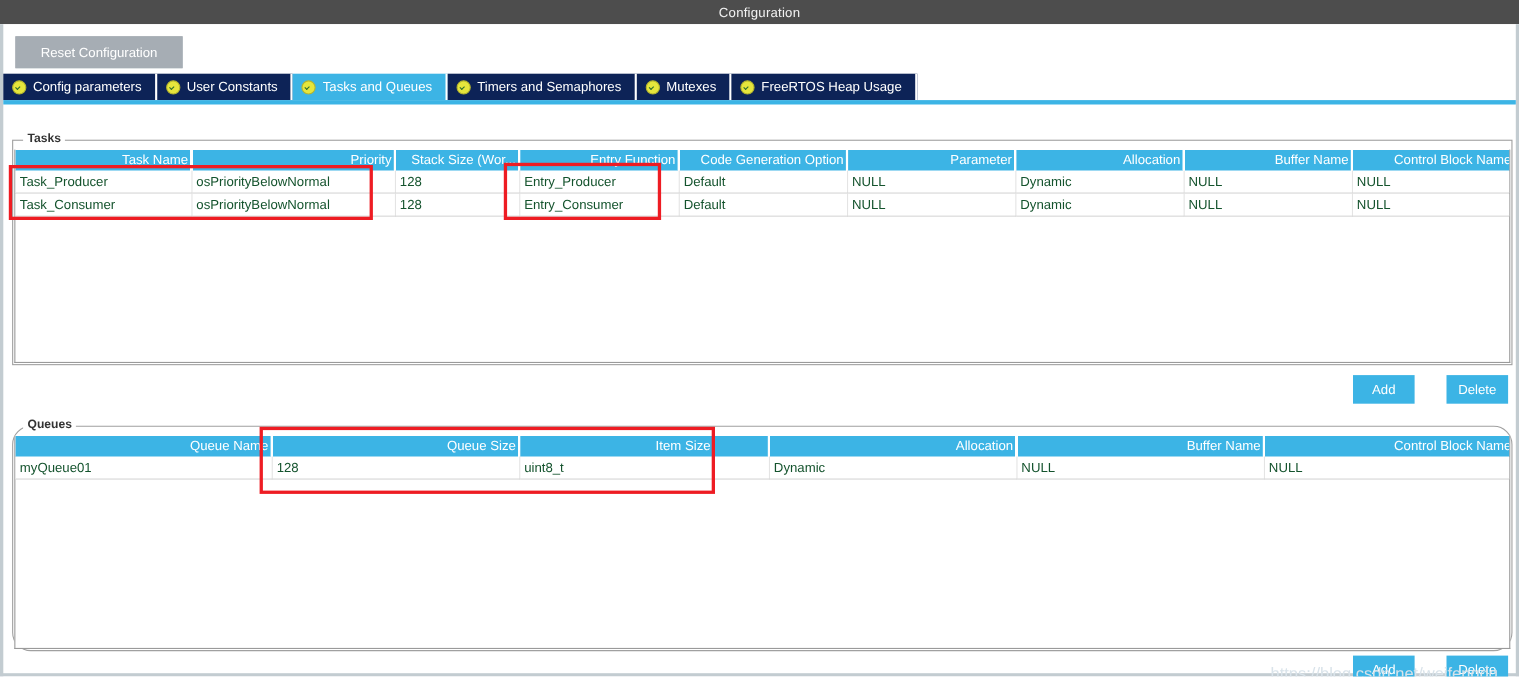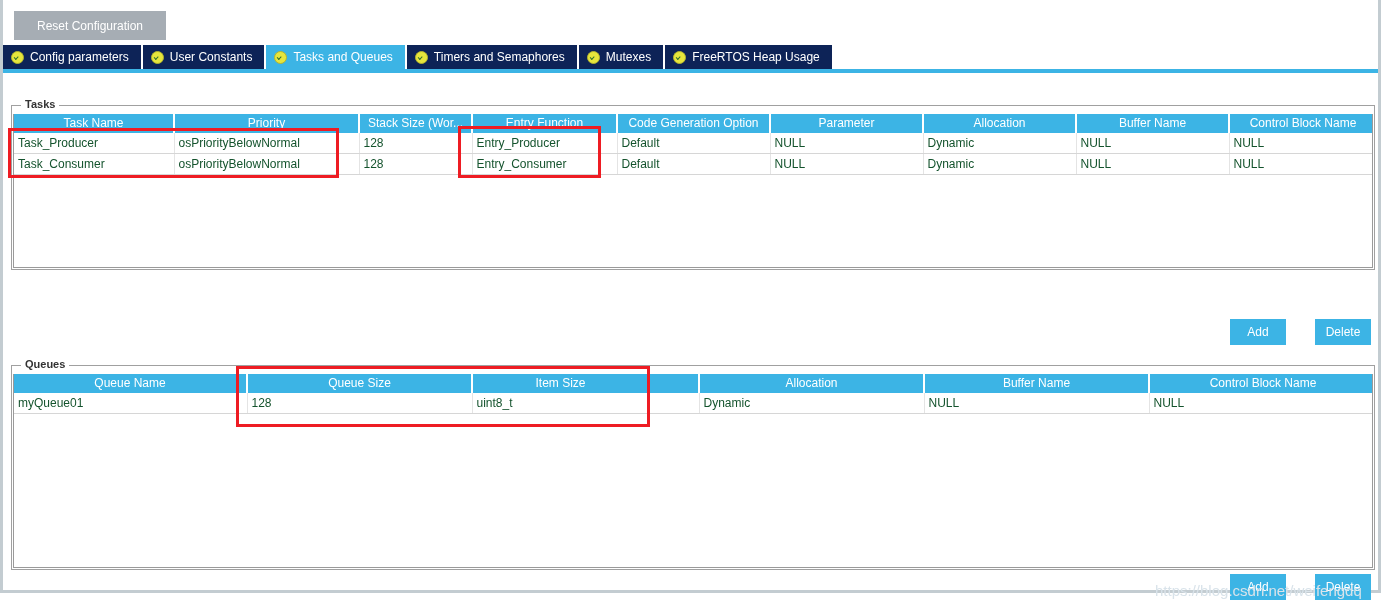--- a/index.html
+++ b/index.html
@@ -77,35 +77,35 @@
     position:absolute;
     border:1px solid #a0a0a0;
     background:#ffffff;
     box-sizing:border-box;
   }
   .group > .legend{
     position:absolute;left:9px;top:-8px;
     background:#ffffff;padding:0 4px;
     font-size:11px;font-weight:bold;color:#333;
   }
-  #tasks-group{left:8px;top:105px;width:1364px;height:165px;}
-  #queues-group{left:8px;top:365px;width:1364px;height:205px;}
+  #tasks-group{left:8px;top:105px;width:1364px;height:205px;}
+  #queues-group{left:8px;top:365px;width:1364px;height:205px;border-radius:17px;}
 
   
   .grid{
     position:absolute;left:1px;top:8px;right:1px;bottom:1px;
     border:1px solid #9a9a9a;border-top:none;
     background:#ffffff;overflow:hidden;box-sizing:border-box;
   }
   table.tbl{border-collapse:collapse;width:100%;table-layout:fixed;}
   table.tbl th{
     background:#3cb4e5;color:#ffffff;font-weight:normal;
     font-size:12px;height:19px;line-height:19px;
     border-right:2px solid #ffffff;
-    text-align:center;overflow:hidden;white-space:nowrap;
+    text-align:right;overflow:hidden;white-space:nowrap;
     padding:0 2px;box-sizing:border-box;
   }
   table.tbl th:last-child{border-right:none;}
   table.tbl td{
     height:20px;line-height:20px;font-size:12px;color:#14532d;
     border-bottom:1px solid #d6d6d6;
     border-right:1px solid #e4e4e4;
     padding:0 0 0 4px;white-space:nowrap;overflow:hidden;
     background:#ffffff;box-sizing:border-box;
   }
@@ -130,20 +130,23 @@
     position:absolute;left:1152px;top:582px;
     color:#d9e3ea;font-size:15px;white-space:nowrap;
     pointer-events:none;
   }
 </style>
 </head>
 <body>
 
 <div class="app">
 
+  <div class="titlebar">
+    <span class="tb-text">Configuration</span>
+  </div>
 
   <div class="bodywrap">
 
     <div class="toolbar">
       <div class="reset-btn">Reset Configuration</div>
     </div>
 
     <div class="tabstrip" id="tabstrip">
         <div class="tab">
           <span class="dot"></span>

